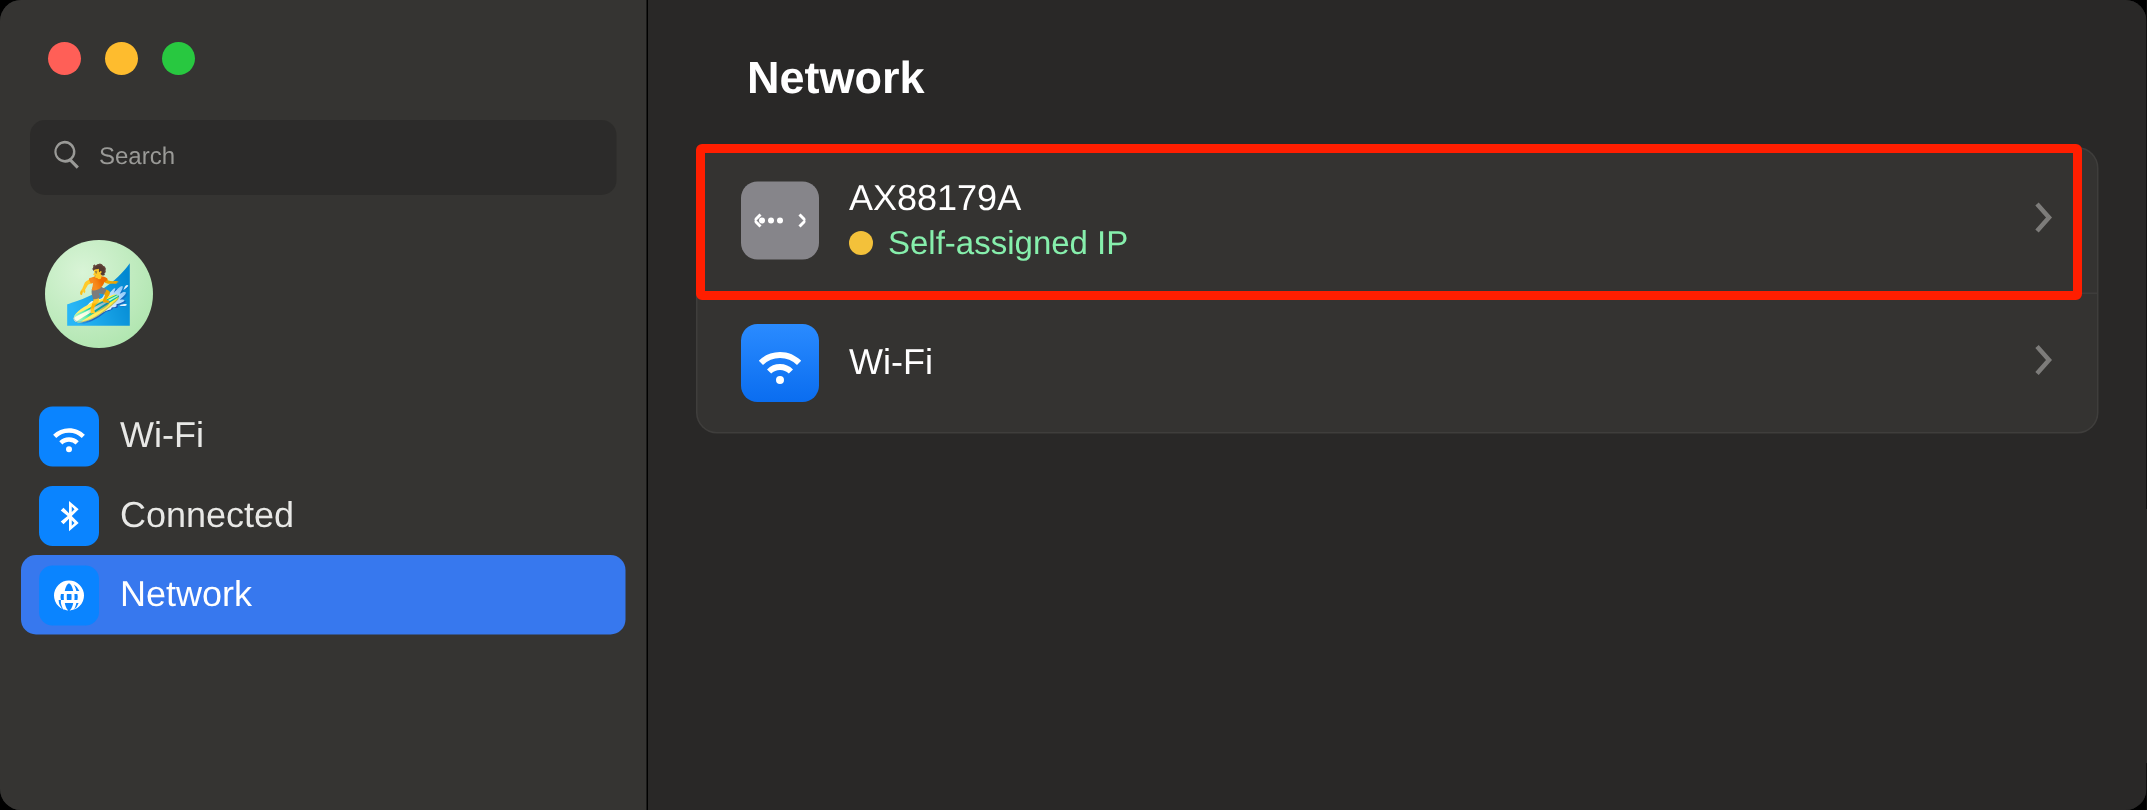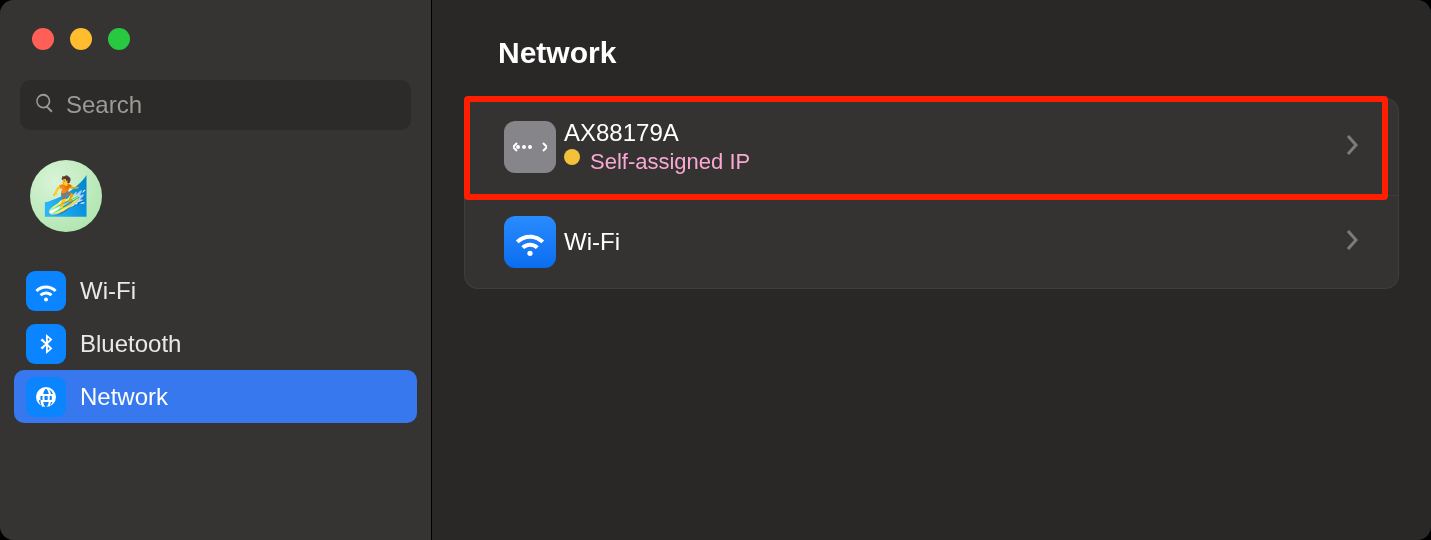--- a/index.html
+++ b/index.html
@@ -51,21 +51,21 @@
     padding: 0 14px;
     gap: 10px;
   }
   .search svg { fill: #9a9a97; }
   .search input {
     flex: 1;
     background: transparent;
     border: none;
     outline: none;
     color: #fde047;
-    font-size: 24px;
+    font-size: 16px;
   }
   .search input::placeholder { color: #9a9a97; }
 
   .avatar-row {
     margin: 30px 20px 14px 30px;
     display: flex;
     align-items: center;
   }
   .avatar {
     width: 72px; height: 72px; border-radius: 50%;
@@ -115,34 +115,34 @@
   }
   .card {
     background: #343331;
     border: 1px solid #47464499;
     border-radius: 14px;
     overflow: hidden;
   }
   .row {
     display: flex;
     align-items: center;
-    padding: 20px 39px;
-    gap: 8px;
+    padding: 20px 29px;
+    gap: 20px;
     position: relative;
   }
   .row + .row { border-top: 1px solid #46454399; }
   .row .thumb {
     width: 52px; height: 52px; border-radius: 11px;
     display:flex;align-items:center;justify-content:center;
   }
   .thumb.grey { background: #86858a; }
   .thumb.blue { background: linear-gradient(#2a8bff,#0a6df0); }
   .row-text { display:flex; flex-direction:column; gap:2px; }
   .row-title { color: #fff; font-size: 24px; font-weight: 500; }
-  .row-sub  { display:flex; gap:10px; color:#f9a8d4; font-size:22px; }
+  .row-sub  { display:flex; align-items:center; gap:10px; color:#86efac; font-size:22px; }
   .status-dot { width:16px; height:16px; border-radius:50%; }
   .dot-yellow { background:#f3c13a; }
   .dot-green  { background:#32c759; }
   .chevron {
     margin-left:auto;
     color:#7d7c7a;
   }
   .chevron svg { stroke:#7d7c7a; fill:none; stroke-width:3; }
   .highlight-box {
     position:absolute;
@@ -186,21 +186,21 @@
             </svg>
         </div>
         <span>Wi-Fi</span>
       </div>
       <div class="nav-item">
         <div class="nav-icon">
           <svg width="22" height="22" viewBox="0 0 24 24">
               <path d="M12 1l7 6-5 5 5 5-7 6V14l-4 4-2-2 5-4-5-4 2-2 4 4V1zm2 4v4l2-2-2-2zm0 10v4l2-2-2-2z"></path>
             </svg>
         </div>
-        <span>Bluetooth</span>
+        <span>Connected</span>
       </div>
       <div class="nav-item selected">
         <div class="nav-icon">
           <svg width="24" height="24" viewBox="0 0 24 24">
               <path d="M12 2a10 10 0 100 20 10 10 0 000-20zm0 2c.8 0 2.2 1.6 2.8 5H9.2C9.8 5.6 11.2 4 12 4zm-4.9 5A8 8 0 018.3 4.6C7.5 5.8 6.9 7.3 6.6 9H7.1zm9.8 0c-.3-1.7-.9-3.2-1.7-4.4A8 8 0 0118.9 9h-2zm-10.3 2h2c-.1.7-.1 1.3-.1 2s0 1.3.1 2h-2a8 8 0 010-4zm4 0h3c.1.6.1 1.3.1 2s0 1.4-.1 2h-3c-.1-.6-.1-1.3-.1-2s0-1.4.1-2zm5 0h2a8 8 0 010 4h-2c.1-.7.1-1.3.1-2s0-1.3-.1-2zm-9 6c.3 1.7.9 3.2 1.7 4.4A8 8 0 015.1 15h1.5zm2.6 0h5.6c-.6 3.4-2 5-2.8 5s-2.2-1.6-2.8-5zm7.7 0h1.5a8 8 0 01-3.2 4.4c.8-1.2 1.4-2.7 1.7-4.4z"></path>
             </svg>
         </div>
         <span>Network</span>
       </div>
     </div>

